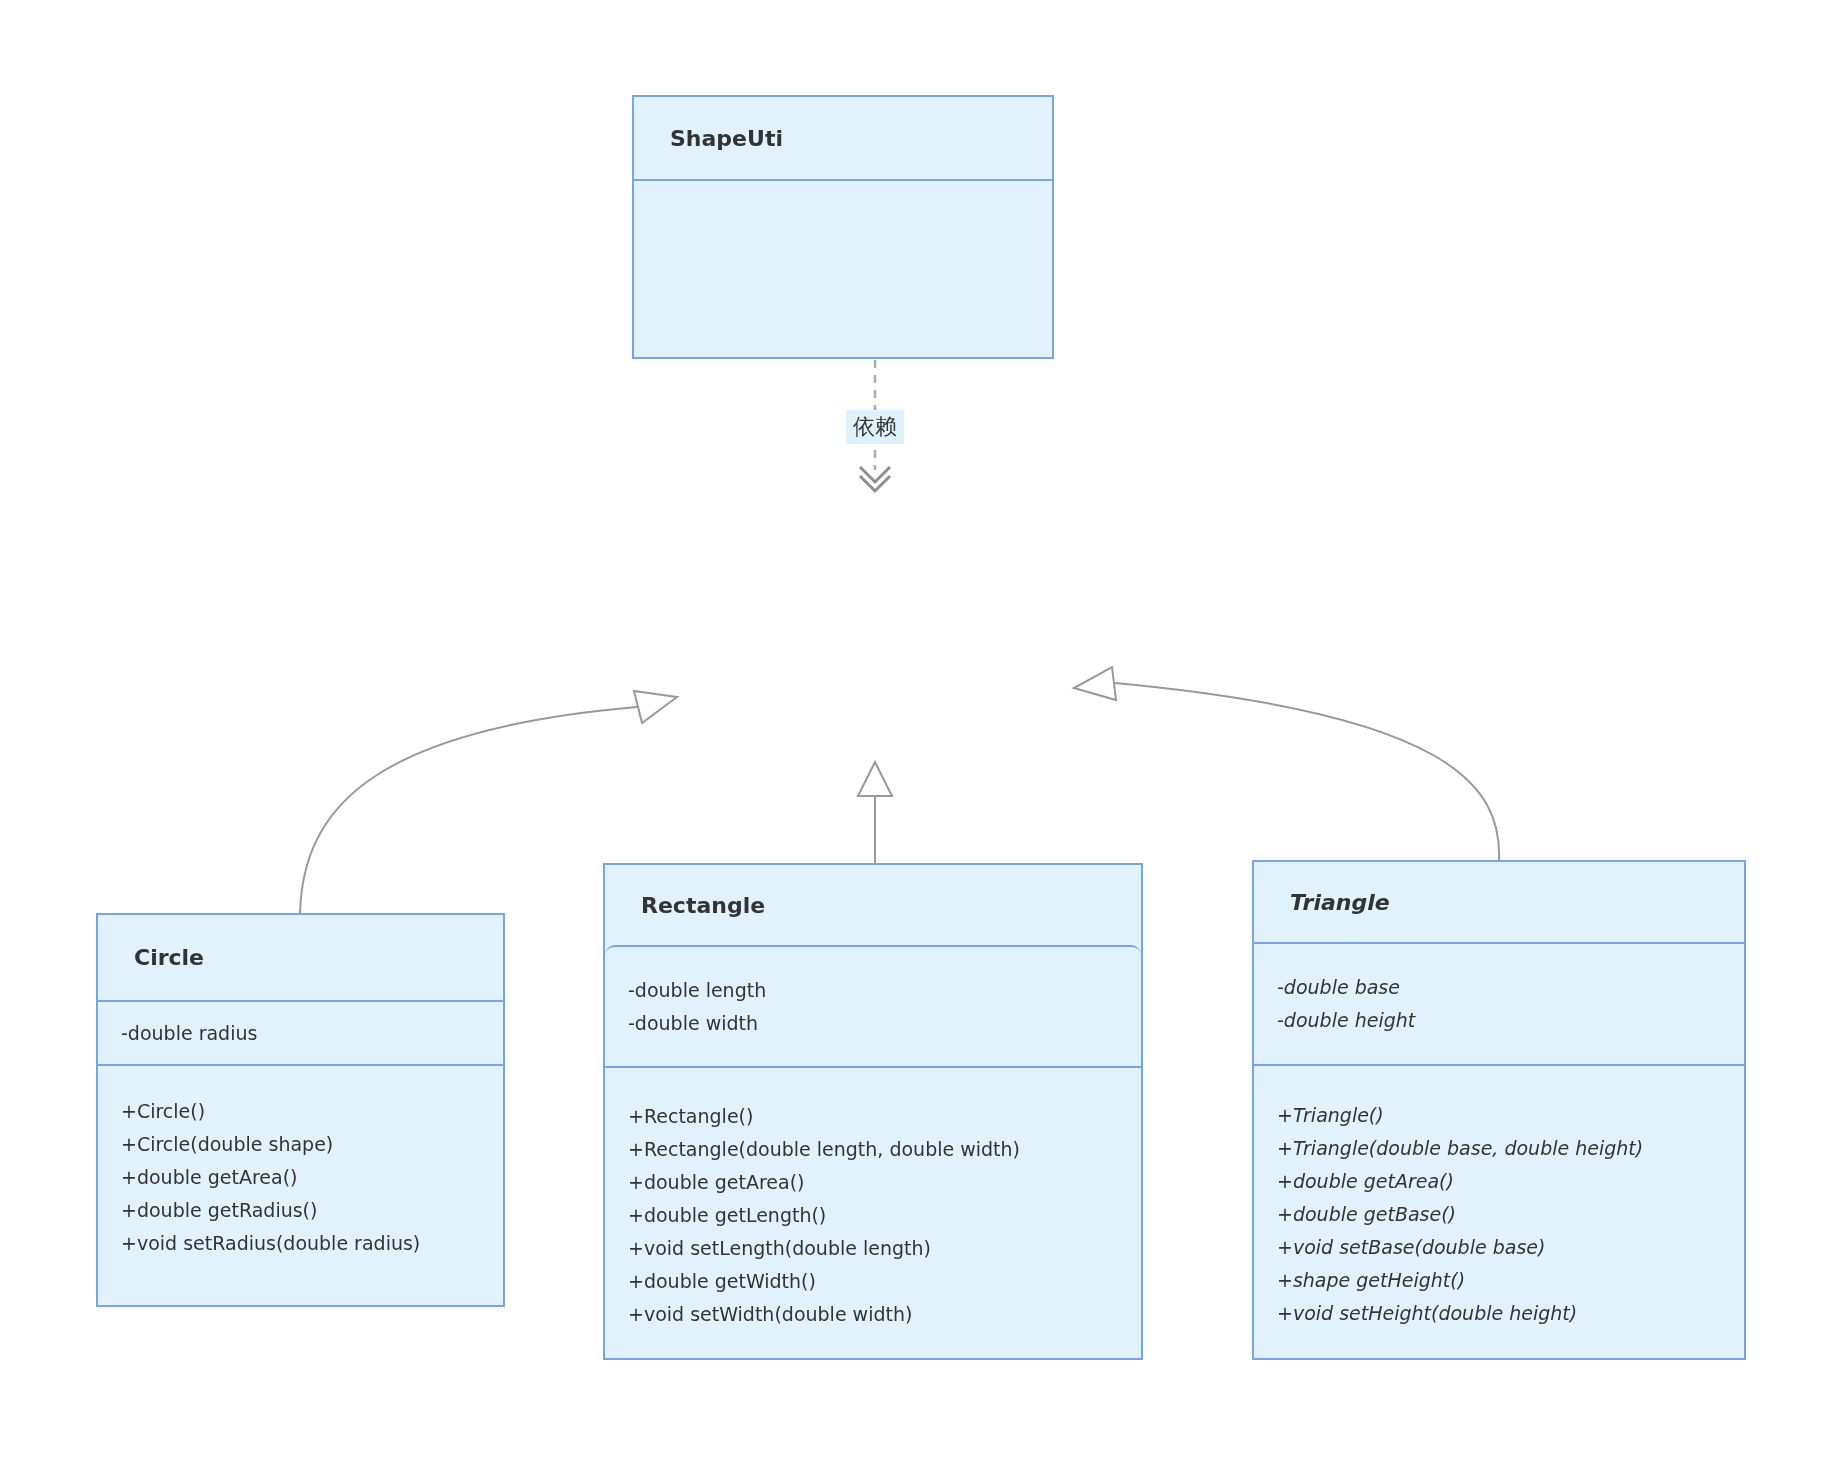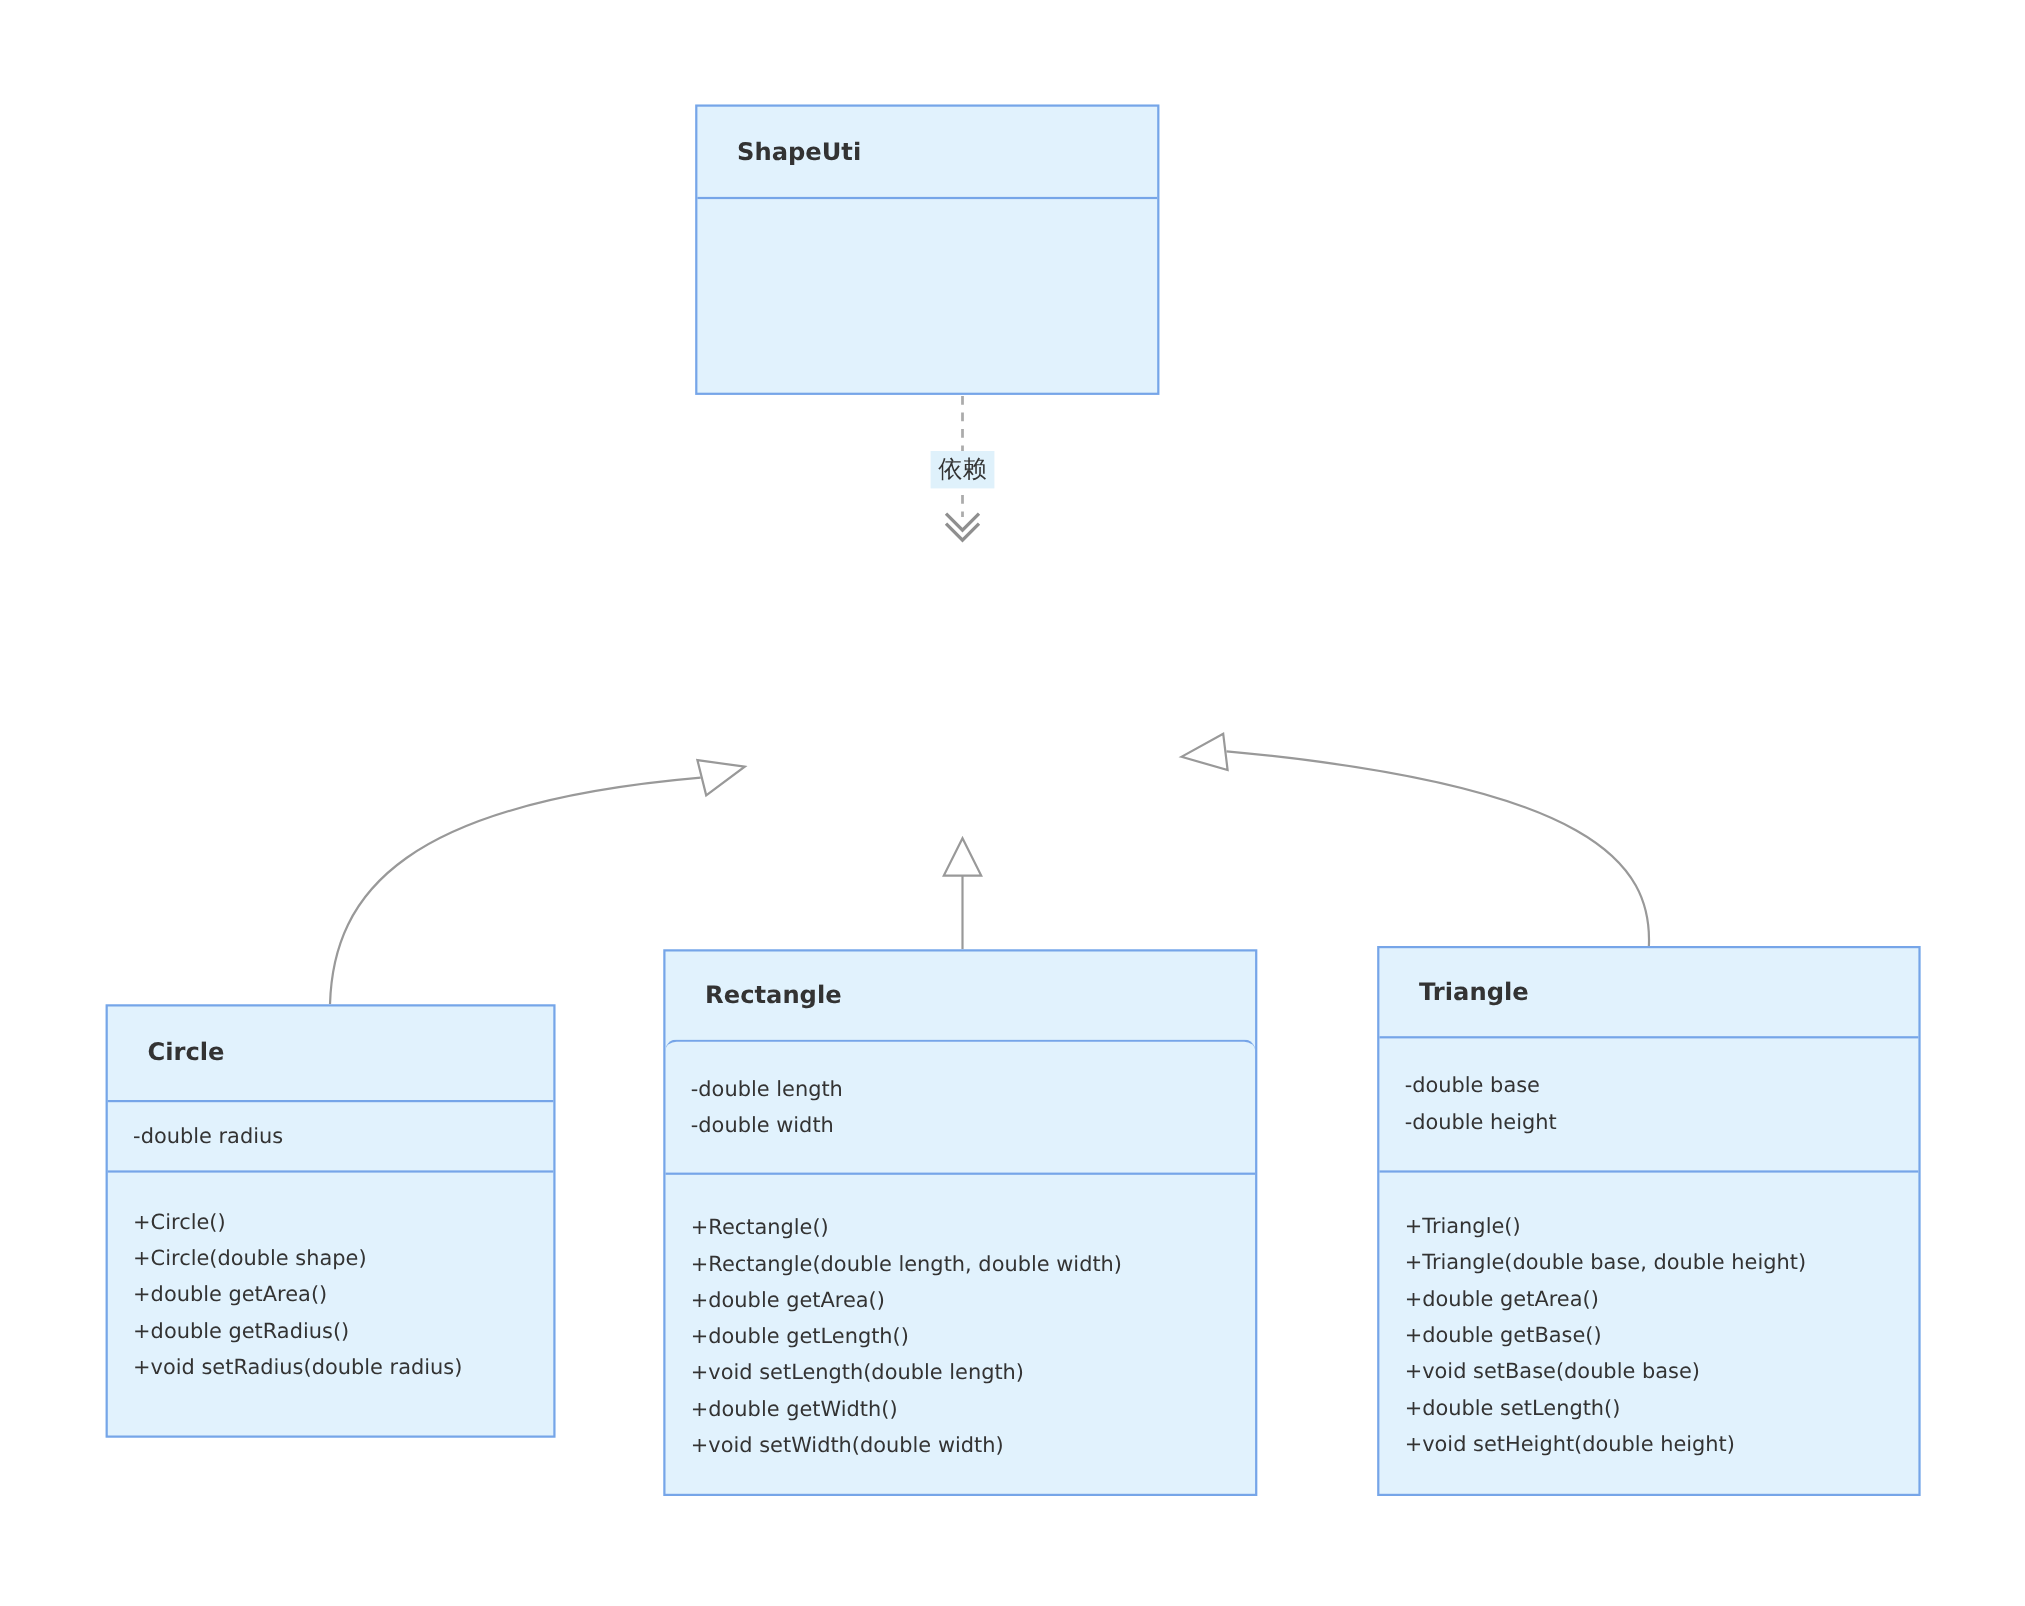--- a/index.html
+++ b/index.html
@@ -92,32 +92,32 @@
       <div class="line">+Rectangle()</div>
       <div class="line">+Rectangle(double length, double width)</div>
       <div class="line">+double getArea()</div>
       <div class="line">+double getLength()</div>
       <div class="line">+void setLength(double length)</div>
       <div class="line">+double getWidth()</div>
       <div class="line">+void setWidth(double width)</div>
     </div>
   </div>
 
-  <div class="cls" style="left:1252px;top:860px;width:494px;height:500px;">
+  <div class="cls" style="left:1252px;top:860px;width:494px;height:500px;font-style:italic;">
     <div class="sec title" style="height:80px;">
       <div class="name">Triangle</div>
     </div>
     <div class="sec attrs" style="height:122px;">
       <div class="line">-double base</div>
       <div class="line">-double height</div>
     </div>
     <div class="sec methods" style="height:298px;">
       <div class="line">+Triangle()</div>
       <div class="line">+Triangle(double base, double height)</div>
       <div class="line">+double getArea()</div>
       <div class="line">+double getBase()</div>
       <div class="line">+void setBase(double base)</div>
-      <div class="line">+double setLength()</div>
+      <div class="line">+shape getHeight()</div>
       <div class="line">+void setHeight(double height)</div>
     </div>
   </div>
 
 </div>
 
 </body></html>

